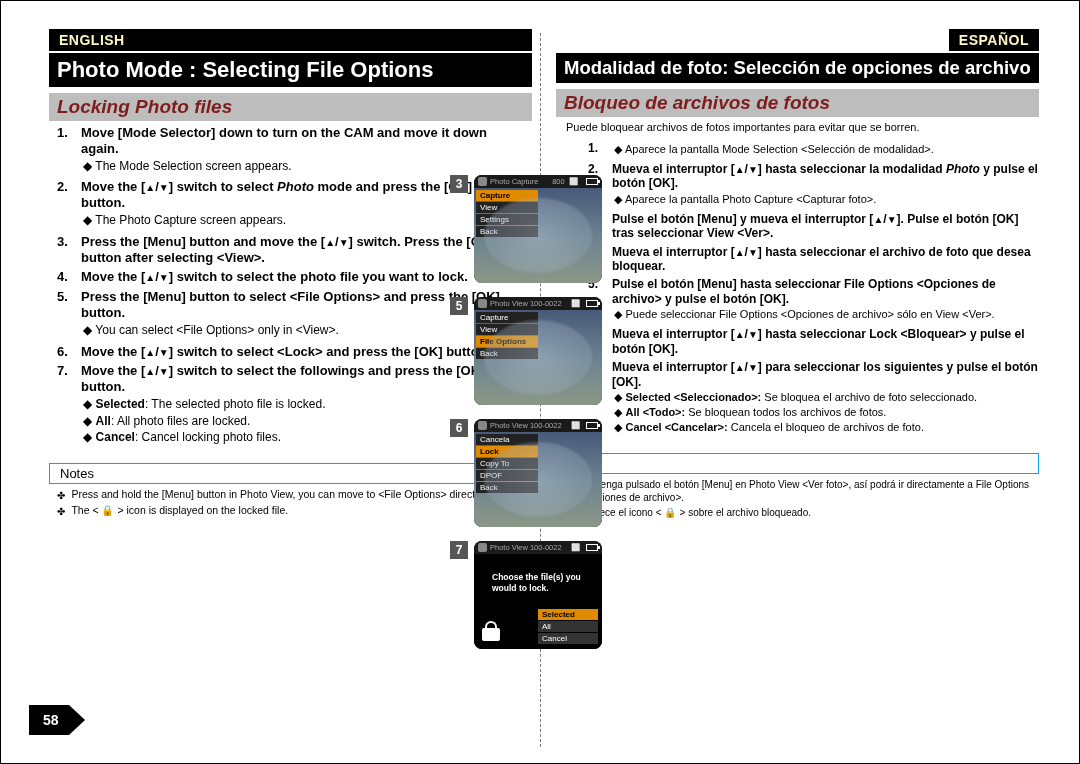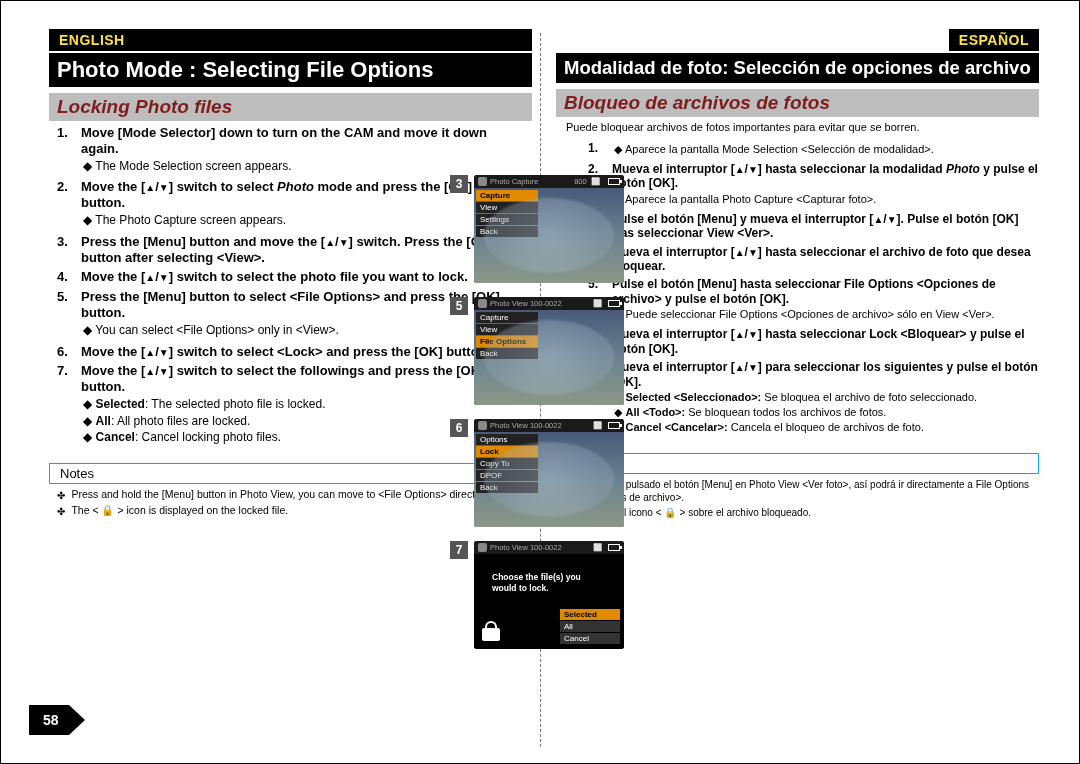--- a/index.html
+++ b/index.html
@@ -1,21 +1,21 @@
 <!DOCTYPE html>
 <html><head>
 <meta charset="utf-8">
 <style>
   * { box-sizing: border-box; margin: 0; padding: 0; }
   body { font-family: Arial, Helvetica, sans-serif; background: #fff; width: 1080px; height: 764px; overflow: hidden; }
   .page { width: 1080px; height: 764px; border: 1px solid #000; position: relative; padding: 28px 40px 16px 48px; }
   .center-line { position: absolute; top: 32px; bottom: 16px; left: 50%; width: 0; border-left: 1.5px dashed #777; }
   .cols { display: flex; gap: 24px; height: 100%; }
   .col { flex: 1; display: flex; flex-direction: column; position: relative; }
-  .lang-tab { background: #000; color: #fde047; font-weight: bold; font-size: 14px; padding: 3px 10px; display: inline-block; letter-spacing: .5px; }
+  .lang-tab { background: #000; color: #fef9c3; font-weight: bold; font-size: 14px; padding: 3px 10px; display: inline-block; letter-spacing: .5px; }
   .lang-tab.right { align-self: flex-end; }
   .h1 { background: #000; color: #fff; font-size: 22px; font-weight: bold; padding: 4px 8px; margin-top: 2px; }
   .h1.es { font-size: 18.5px; }
   .h2 { background: #bdbdbd; color: #7f1d1d; font-size: 19px; font-weight: bold; font-style: italic; padding: 3px 8px; margin-top: 6px; margin-bottom: 4px; }
   .intro { font-size: 12.5px; line-height: 1.25; padding-left: 10px; margin-bottom: 6px; }
   .intro.es { font-size: 11px; }
   ol.steps { list-style: none; padding-left: 8px; font-size: 13px; line-height: 1.22; counter-reset: step; }
   ol.steps li { display: flex; gap: 8px; margin-bottom: 4px; }
   ol.steps li::before { counter-increment: step; content: counter(step) "."; font-weight: bold; min-width: 16px; }
   ol.steps li .body { flex: 1; }
@@ -31,21 +31,21 @@
   ul.notes li::before { content: "✤"; font-size: 10px; margin-top: 1px; }
   .pagebadge { position: absolute; bottom: -4px; left: -20px; width: 40px; height: 46px; }
   .pagebadge .tri-shape { width: 40px; height: 30px; background: #000; position: absolute; }
   .pagebadge .tri-shape::after { content: ""; position: absolute; right: -16px; top: 0; border-top: 15px solid transparent; border-bottom: 15px solid transparent; border-left: 16px solid #000; }
   .pagebadge .num { position: absolute; color: #fff; font-weight: bold; font-size: 14px; left: 14px; top: 7px; }
 
   
   .mockcol { position: absolute; left: 50%; margin-left: -90px; top: 174px; width: 175px; display: flex; flex-direction: column; gap: 14px; z-index: 5; }
   .mockrow { display: flex; align-items: flex-start; gap: 6px; }
   .sqnum { width: 18px; height: 18px; background: #555; color: #fff; font-size: 12px; display: flex; align-items: center; justify-content: center; font-weight: bold; flex: none; }
-  .screen { width: 150px; background: #000; border-radius: 3px; font-size: 8.5px; color: #fff; overflow: hidden; position: relative; }
+  .screen { width: 128px; background: #000; border-radius: 8px; font-size: 8.5px; color: #fff; overflow: hidden; position: relative; }
   .scr-head { background: #1a1a1a; padding: 2px 4px; display: flex; align-items: center; gap: 3px; font-size: 7.5px; color: #aaa; }
   .scr-head .cam-ico { width:9px;height:9px;background:#888;border-radius:2px; }
   .scr-head .spacer { flex:1; }
   .scr-head .bat { width:12px;height:7px;border:1px solid #fff;margin-left:2px;position:relative; }
   .scr-head .bat::after { content:"";position:absolute;right:-3px;top:1px;width:2px;height:3px;background:#fff; }
   .scr-body { height: 95px; background: linear-gradient(#475a7a,#6b8190 50%, #8b9887); position: relative; }
   .scr-body.photo::after{ content:"";position:absolute;inset:10px;border-radius:50%; background: radial-gradient(circle,#cde,#9ab 70%); filter: blur(1px); opacity:.35;}
   .scr-menu { position:absolute; left:2px; top:2px; width:62px; }
   .scr-menu .mi { padding:1px 4px; background:#222; margin-bottom:1px; font-size:8px; }
   .scr-menu .mi.sel { background:#e08a00; color:#000; font-weight:bold; }
@@ -220,21 +220,21 @@
       <div class="screen">
         <div class="scr-head">
             <span class="cam-ico"></span>
             <span>Photo View 100-0022</span>
             <span class="spacer"></span>
             <span>⬜</span>
             <span class="bat"></span>
           </div>
         <div class="scr-body photo">
           <div class="scr-menu">
-            <div class="mi">Options</div>
+            <div class="mi">Cancela</div>
             <div class="mi sel">Lock</div>
             <div class="mi">Copy To</div>
             <div class="mi">DPOF</div>
             <div class="mi">Back</div>
           </div>
         </div>
       </div>
     </div>
     <div class="mockrow">
       <div class="sqnum">7</div>

